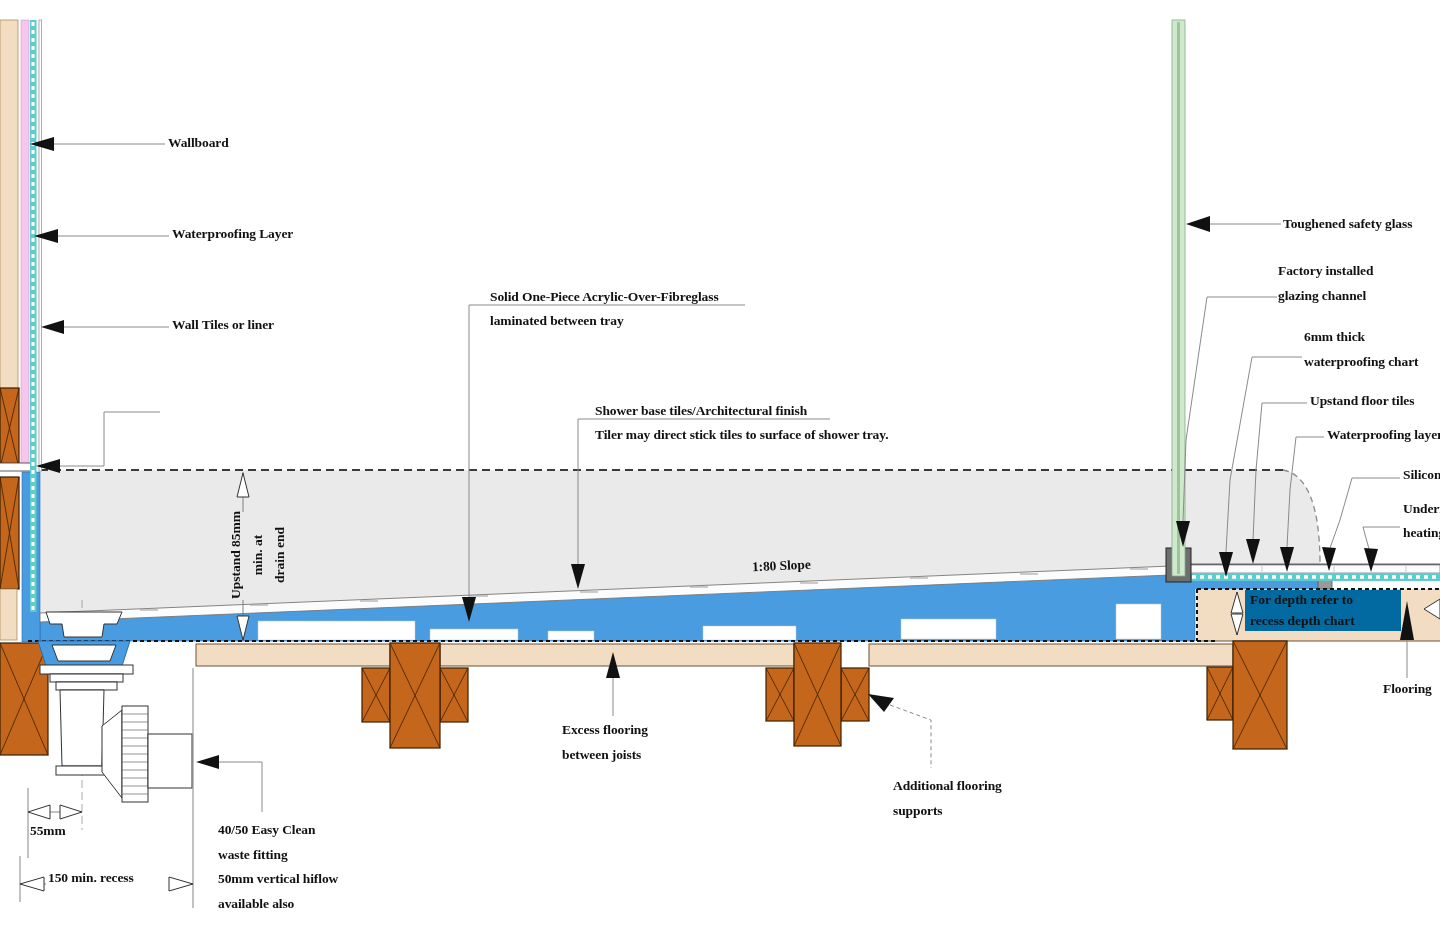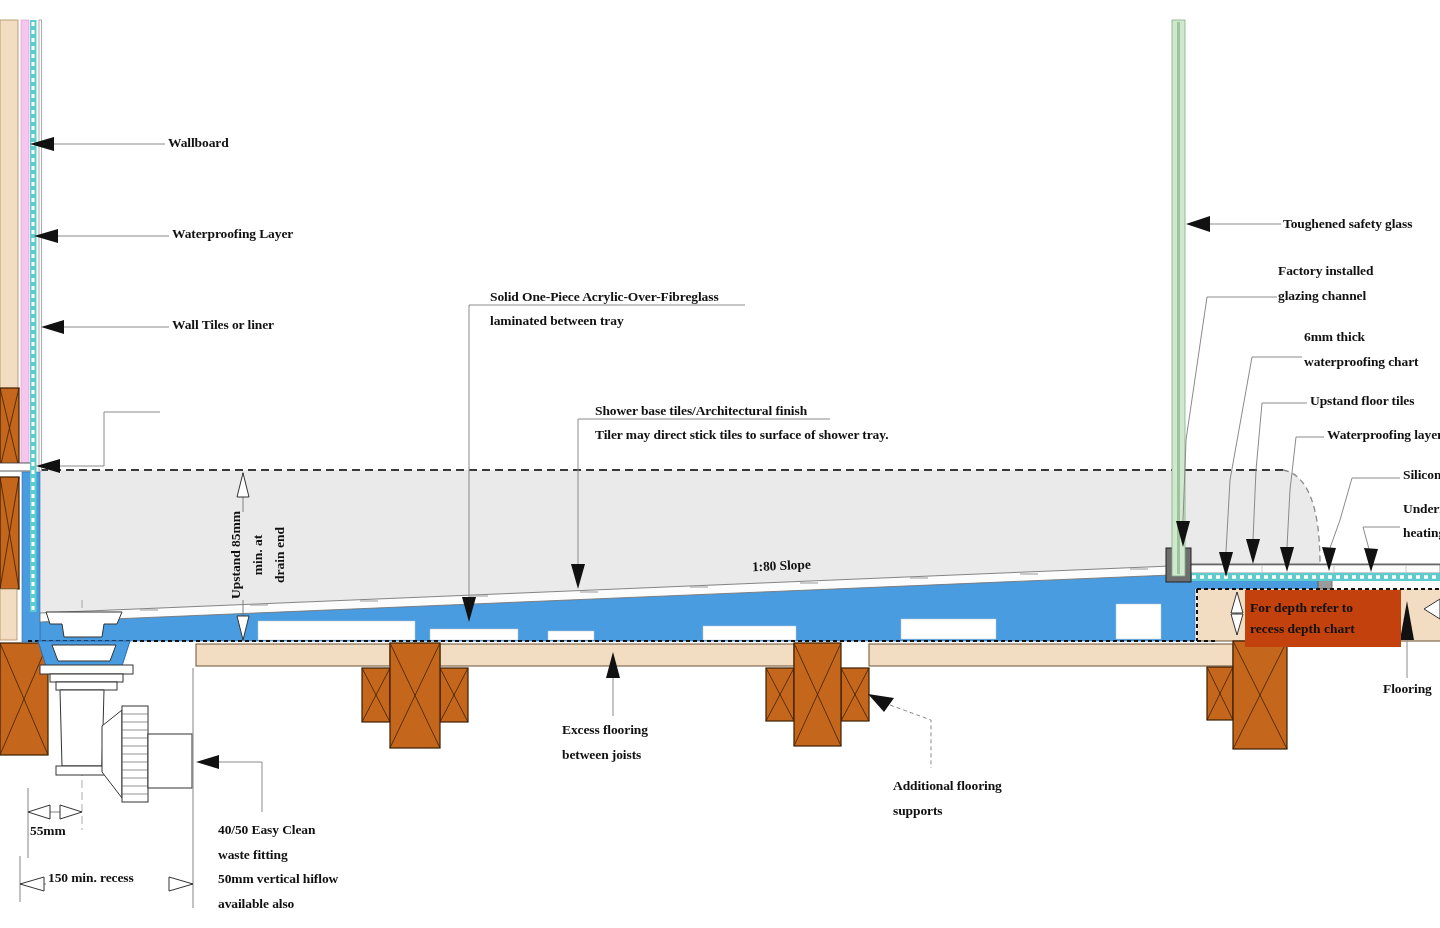--- a/index.html
+++ b/index.html
@@ -8,22 +8,22 @@
   #drawing{position:absolute;left:0;top:0;}
   .lbl{position:absolute;font-size:13.5px;font-weight:600;color:#111;line-height:24px;
        white-space:nowrap;letter-spacing:-0.1px;}
   .lbl span{display:block;}
   .lh25 span{line-height:25px;}
   .slope{transform:rotate(-2.4deg);}
   .vdim{position:absolute;left:193px;top:522px;width:130px;height:66px;
         transform:rotate(-90deg);text-align:center;line-height:22px;
         font-size:13.5px;font-weight:600;color:#111;white-space:nowrap;}
   .vdim span{display:block;}
-  .depthbox{position:absolute;left:1245px;top:590px;width:146px;background:#c2410c;
-            font-size:13.5px;font-weight:600;color:#111;padding:8px 5px;line-height:20.5px;}
+  .depthbox{position:absolute;left:1245px;top:590px;width:146px;background:#0369a1;
+            font-size:13.5px;font-weight:600;color:#111;padding:0 5px;line-height:20.5px;}
   .depthbox span{display:block;white-space:nowrap;}
 </style>
 </head>
 <body>
 
 <div id="stage">
 
 <svg id="drawing" width="1440" height="928" viewBox="0 0 1440 928">
 
   <g>

